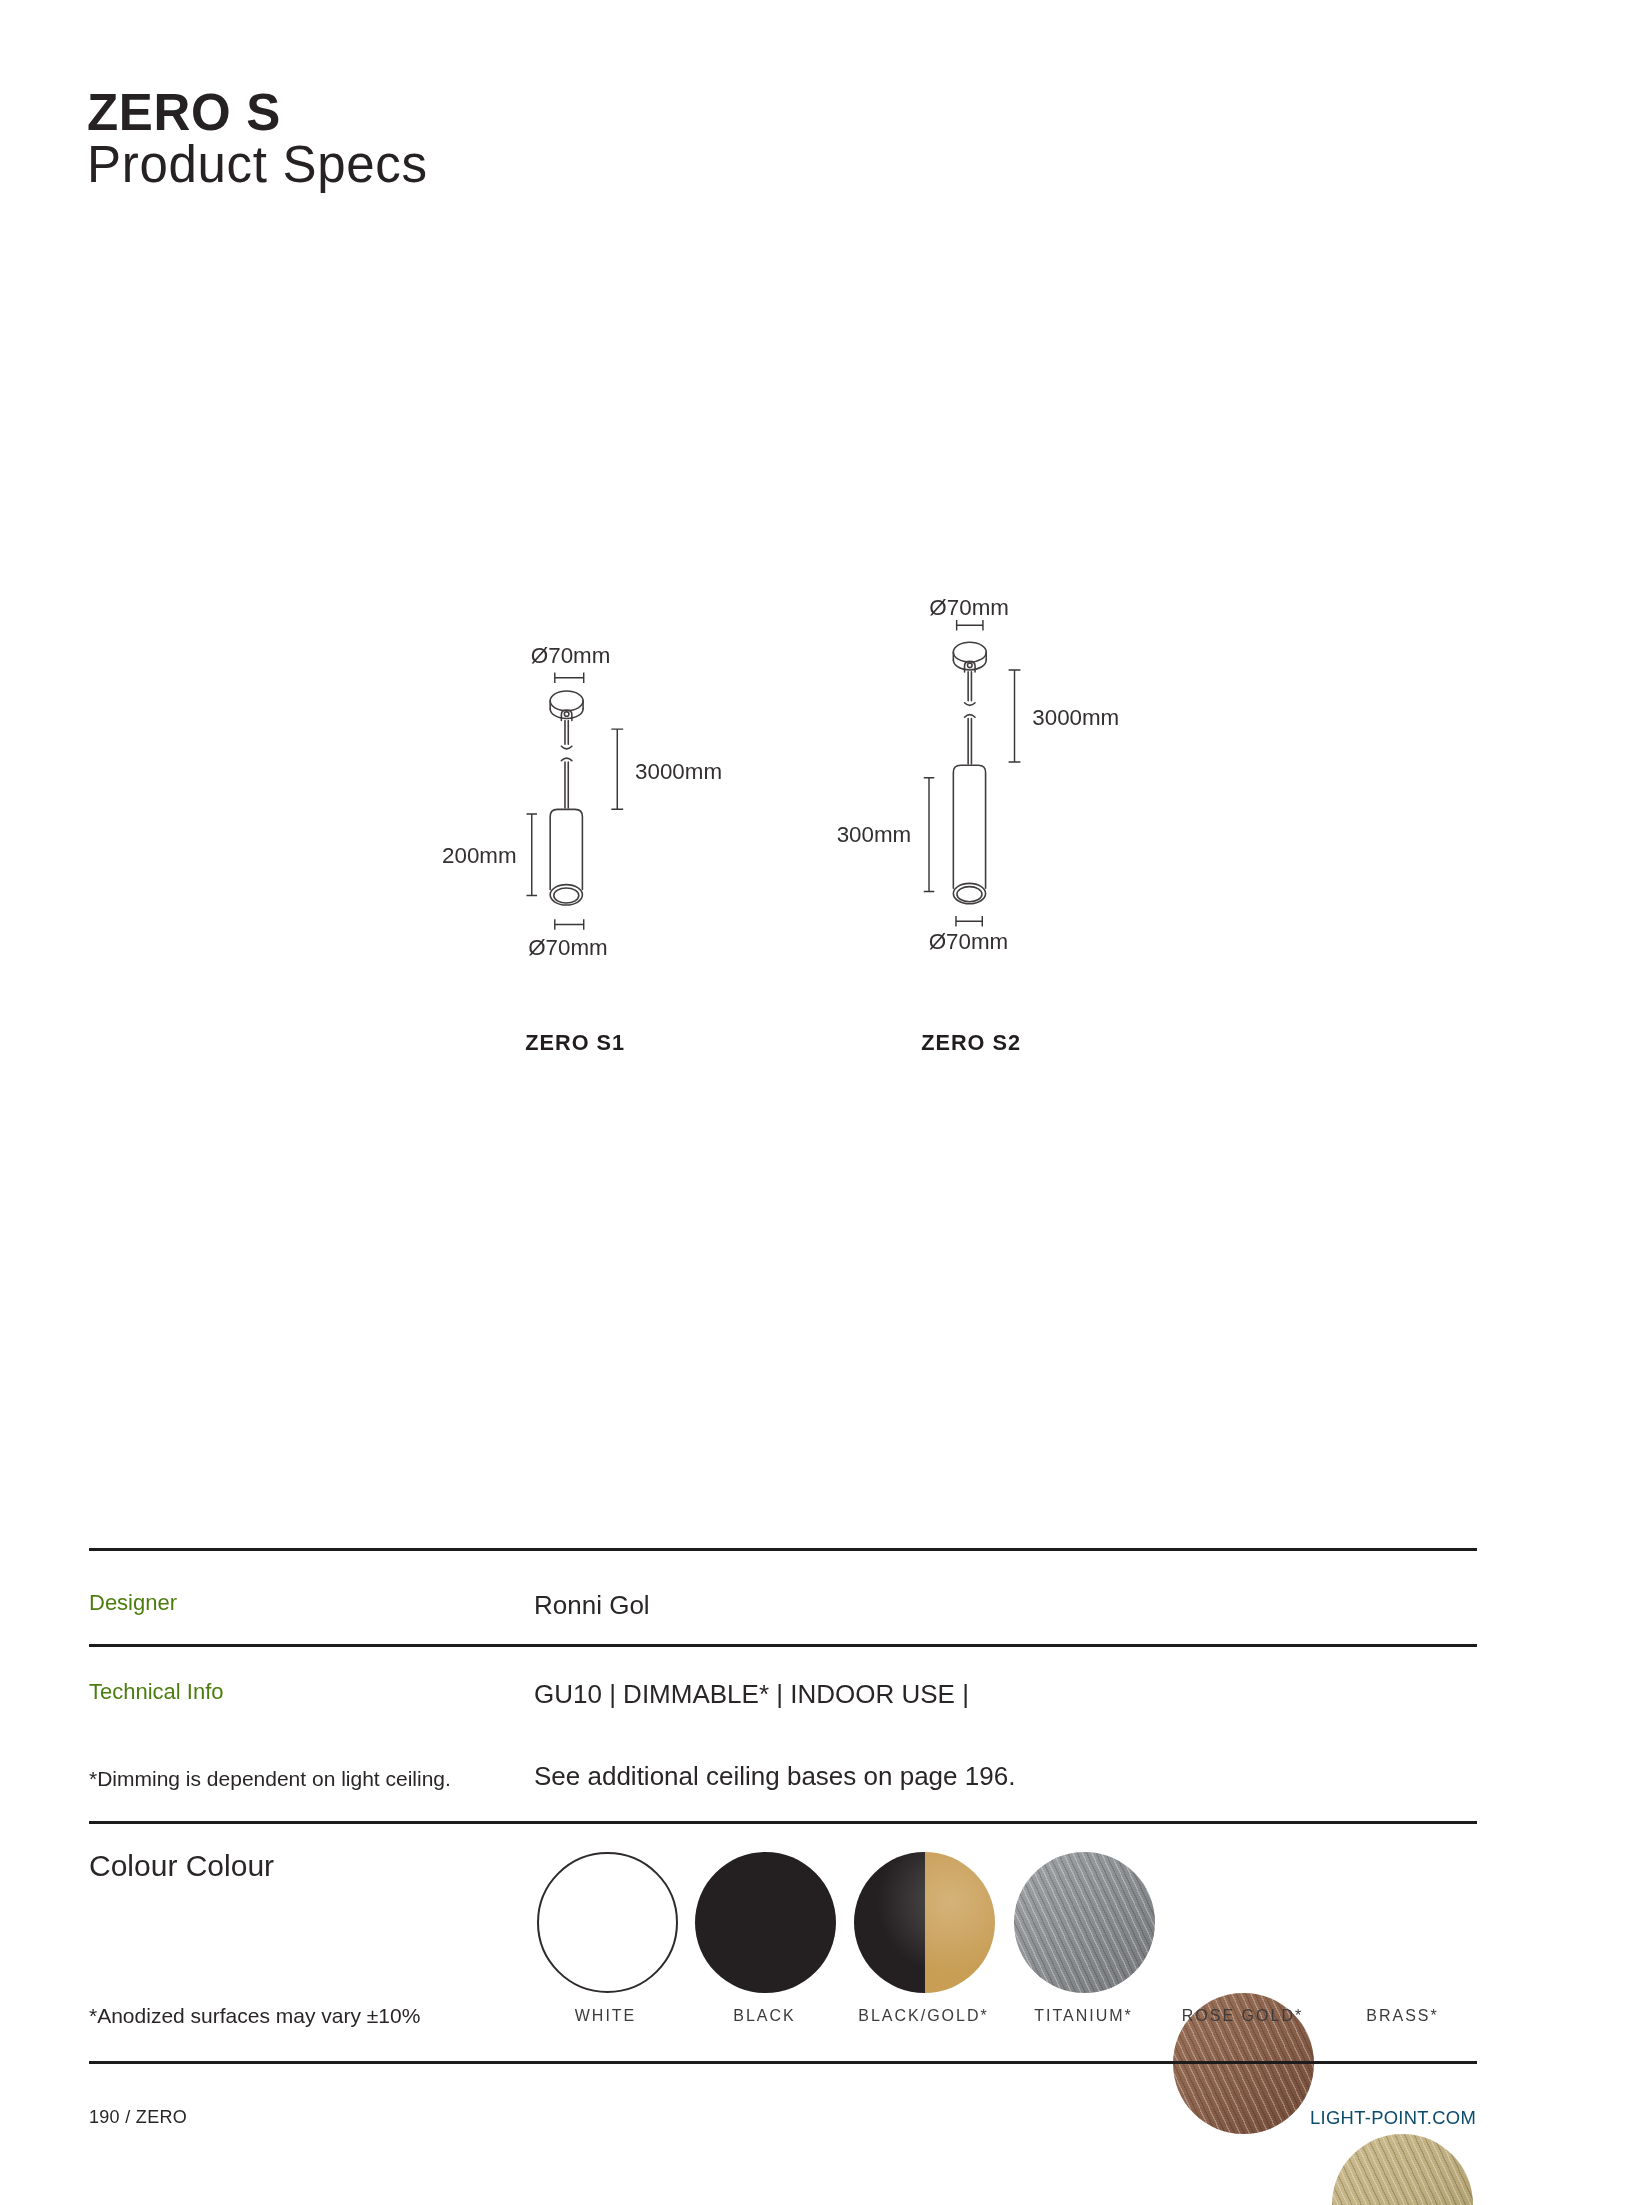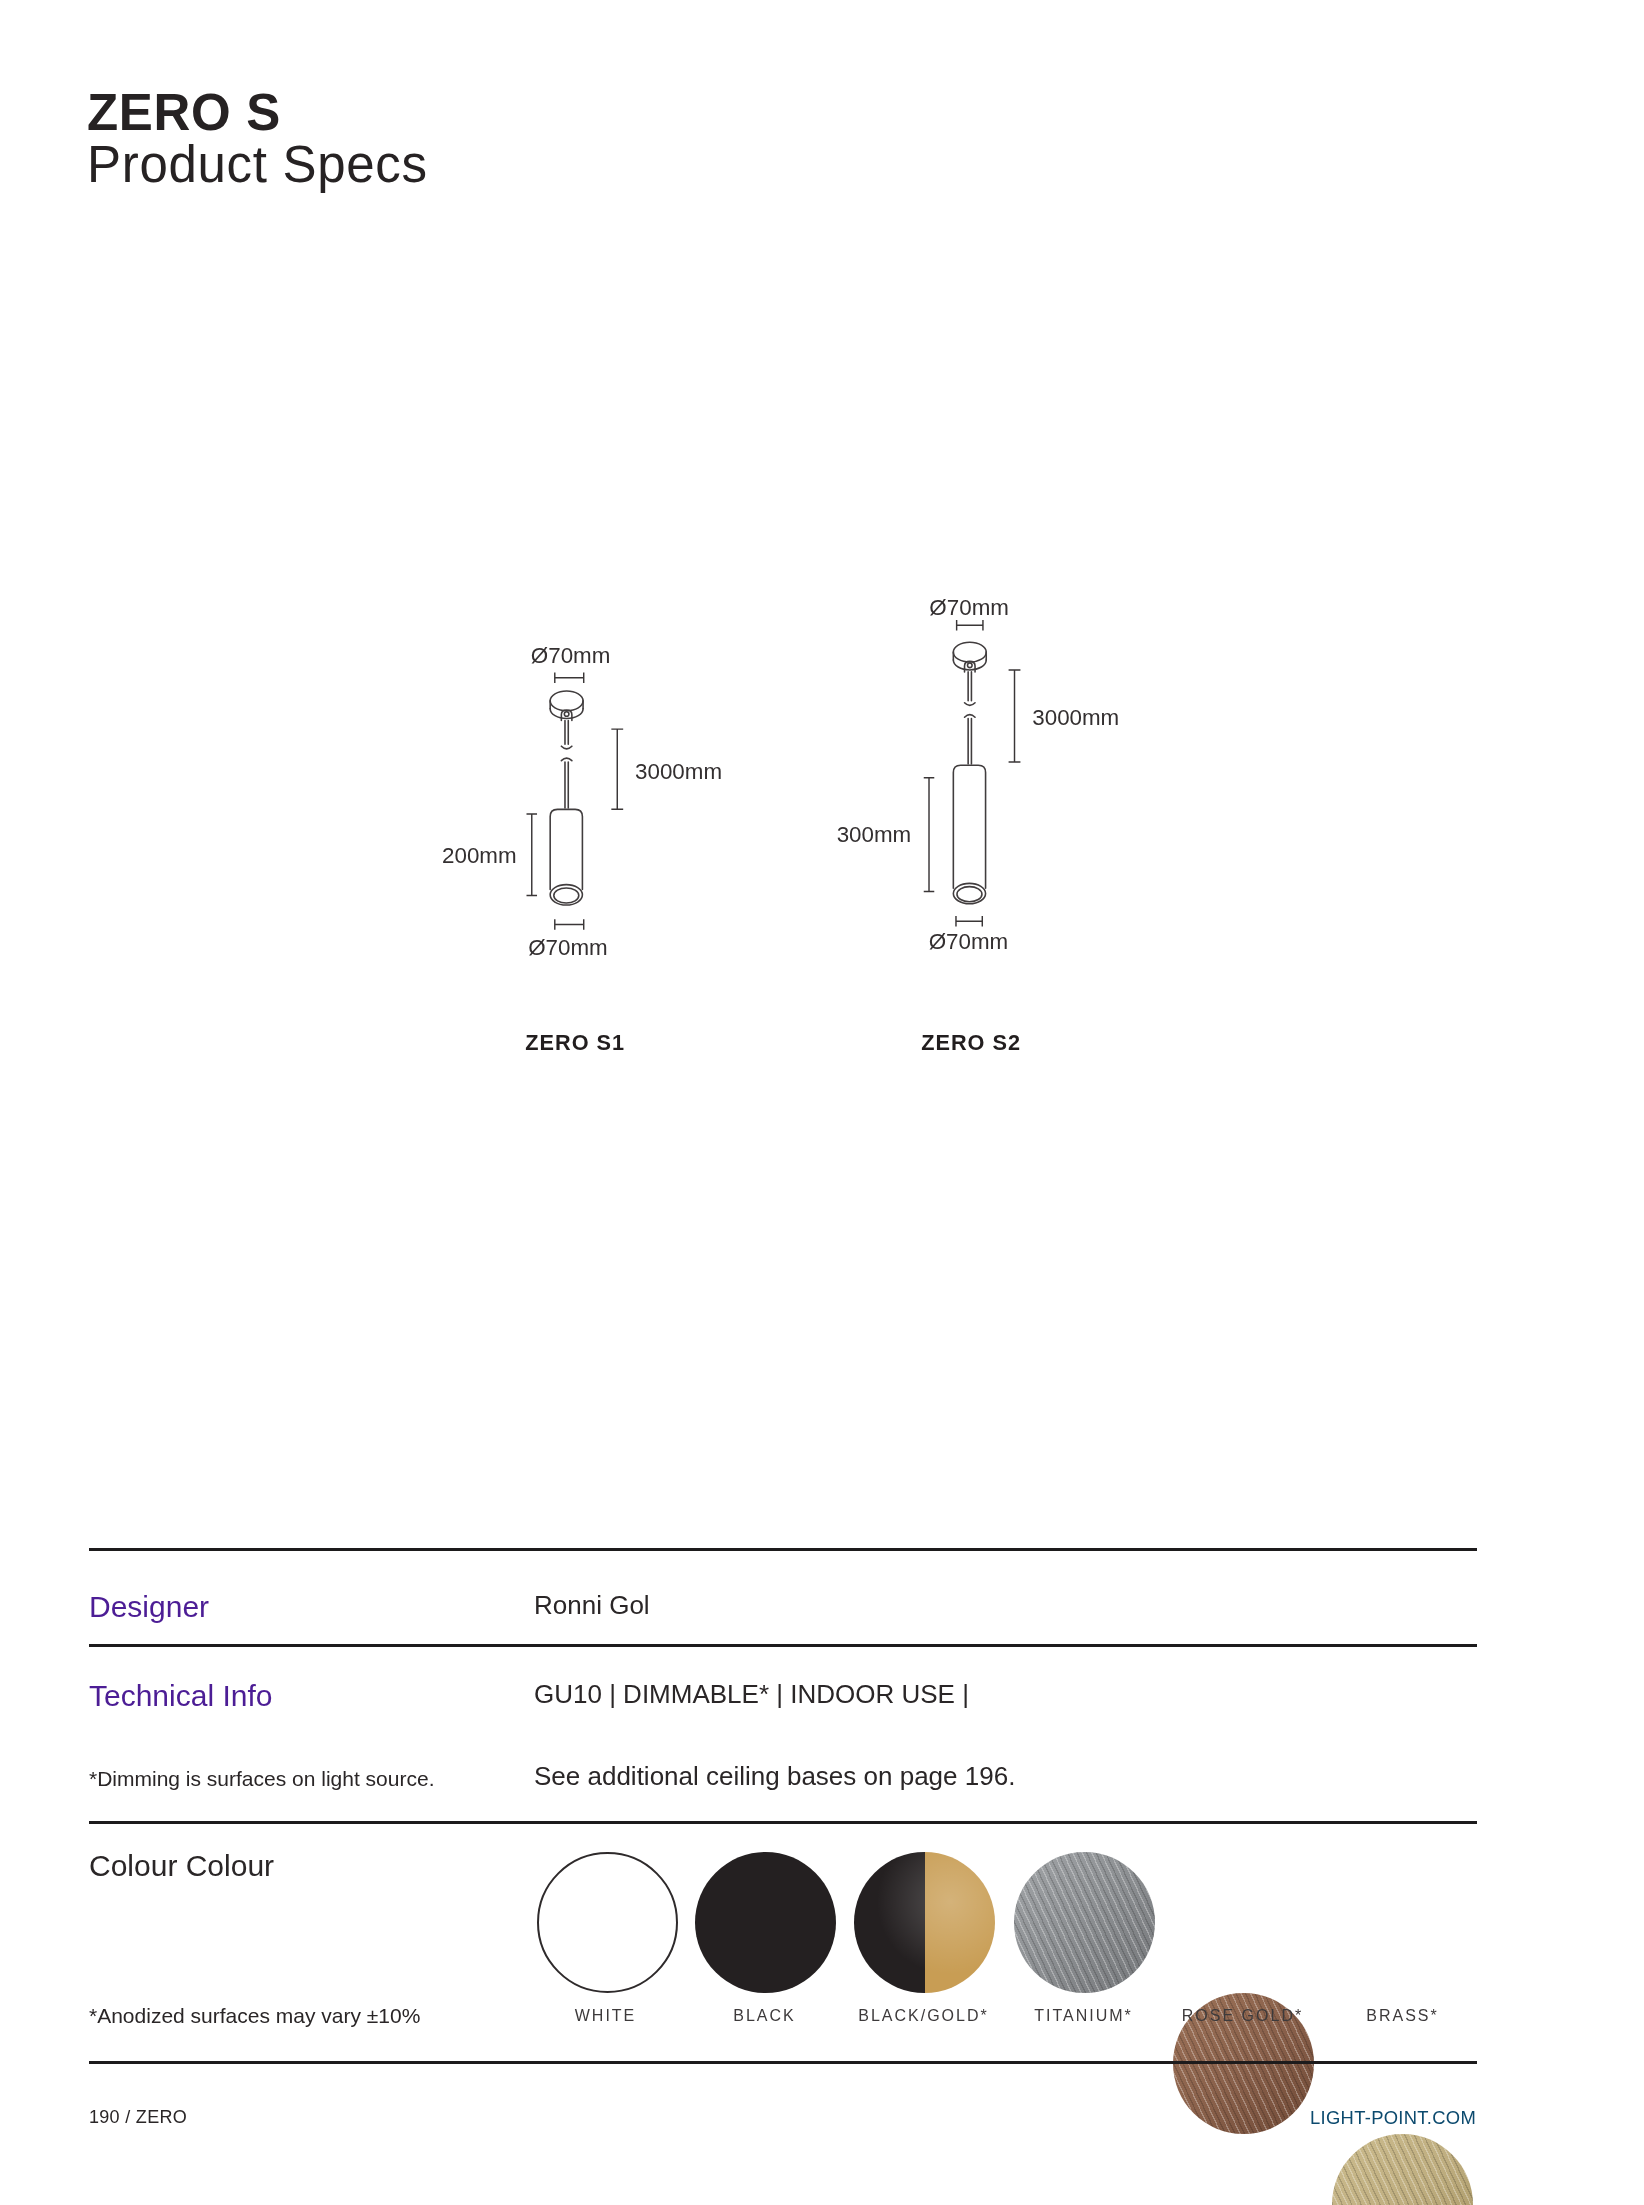--- a/index.html
+++ b/index.html
@@ -13,21 +13,21 @@
   .title-sub{left:87px;top:139px;font-size:51px;font-weight:400;letter-spacing:0.7px;line-height:1;}
   
   .diagram-svg{left:368px;top:566px;}
   .dim-text{font-size:34px;fill:#343031;font-family:"Liberation Sans","DejaVu Sans",sans-serif;}
   .product-text{font-size:33px;font-weight:700;fill:#221e1f;letter-spacing:1.5px;font-family:"Liberation Sans","DejaVu Sans",sans-serif;}
   .ln{stroke:#413d3e;stroke-width:2.4;fill:none;stroke-linecap:round;}
   .dim{stroke:#3a3637;stroke-width:2.2;fill:none;stroke-linecap:butt;}
   
   .rule{left:89px;width:1388px;height:2.6px;background:#1d1b1c;}
   .rule-1{top:1548px;} .rule-2{top:1644px;} .rule-3{top:1821px;} .rule-4{top:2061px;}
-  .spec-label{font-size:30px;line-height:1;color:#4c1d95;}
+  .spec-label{font-size:22px;line-height:1;color:#4d7c0f;}
   .spec-value{font-size:26px;line-height:1;color:#2a2627;}
   .col-left{left:89px;} .col-right{left:534px;}
   .row-designer{top:1592px;} .row-tech{top:1681px;}
   .note-small{font-size:21px;line-height:1;color:#2a2627;}
   .row-note{top:1768px;} .row-ceiling{top:1763px;}
   .colour-label{left:89px;top:1851px;font-size:30px;line-height:1;color:#2a2627;}
   .anodized-note{left:89px;top:2005px;}
   
   .swatch{width:141px;height:141px;border-radius:50%;top:1852px;}
   .sw-white{background:#ffffff;border:2px solid #2e2a2b;width:137px;height:137px;}
@@ -140,21 +140,21 @@
 <div class="abs rule rule-1"></div>
 
 <div class="abs spec-label col-left row-designer">Designer</div>
 <div class="abs spec-value col-right row-designer">Ronni Gol</div>
 
 <div class="abs rule rule-2"></div>
 
 <div class="abs spec-label col-left row-tech">Technical Info</div>
 <div class="abs spec-value col-right row-tech">GU10 | DIMMABLE* | INDOOR USE |</div>
 
-<div class="abs note-small col-left row-note">*Dimming is surfaces on light source.</div>
+<div class="abs note-small col-left row-note">*Dimming is dependent on light ceiling.</div>
 <div class="abs spec-value col-right row-ceiling">See additional ceiling bases on page 196.</div>
 
 <div class="abs rule rule-3"></div>
 
 <div class="abs colour-label">Colour Colour</div>
 <div class="abs note-small anodized-note">*Anodized surfaces may vary ±10%</div>
 
 <div class="abs swatch sw-white" style="left:537px;"></div>
 <div class="abs swatch sw-black" style="left:695px;"></div>
 <div class="abs swatch sw-blackgold" style="left:854px;"></div>

